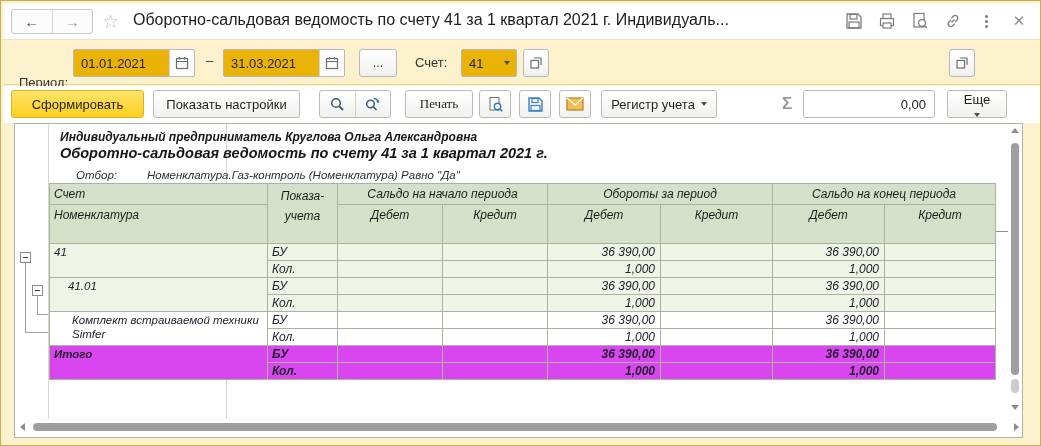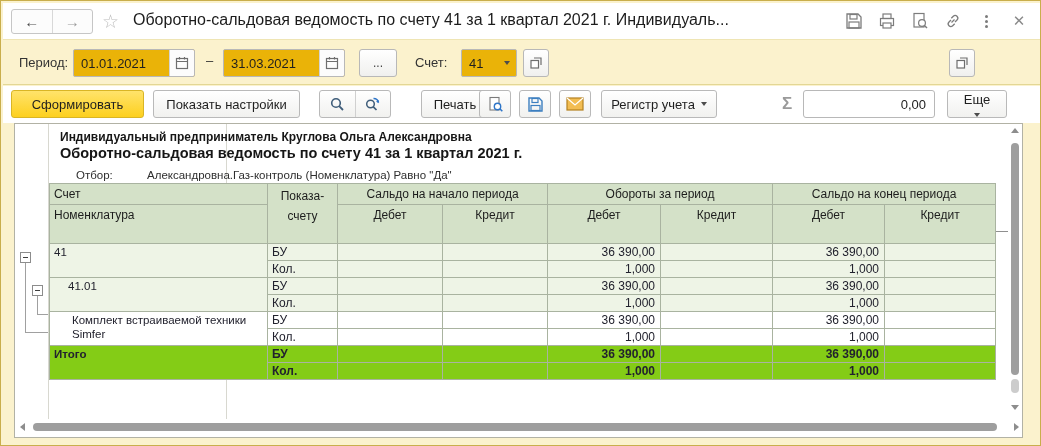--- a/index.html
+++ b/index.html
@@ -33,42 +33,42 @@
   .toolbar { position:absolute; left:2px; top:85px; width:1037px; height:37px; background:#ffffff; }
   .btn { position:absolute; top:4px; height:28px; border:1px solid #b9b9b9; border-radius:3px; background:linear-gradient(#ffffff,#f1f1ef); font-size:13px; color:#1f1f1f; display:flex; align-items:center; justify-content:center; gap:6px; }
   .btn.primary { background:linear-gradient(#ffe36b,#fdd01f); border-color:#d9b525; }
   .icon-pair { position:absolute; top:4px; left:316px; width:72px; height:28px; border:1px solid #b9b9b9; border-radius:3px; background:linear-gradient(#ffffff,#f1f1ef); display:flex; }
   .icon-pair .half { flex:1; display:flex; align-items:center; justify-content:center; }
   .icon-pair .half + .half { border-left:1px solid #d0d0d0; }
   .sigma { position:absolute; left:779px; top:8px; font-size:17px; font-weight:bold; color:#9a9a9a; }
   .sum-input { position:absolute; left:800px; top:4px; width:132px; height:28px; background:#fff; border:1px solid #b8b8b8; border-radius:3px; font-size:13px; color:#222; display:flex; align-items:center; justify-content:flex-end; padding-right:8px; }
 
   
-  .panel { position:absolute; left:13px; top:122px; width:1009px; height:315px; background:#ffffff; border:1px solid #b2b2a5; }
+  .panel { position:absolute; left:13px; top:122px; width:1009px; height:315px; background:#ffffff; border:1px solid #b2b2a5;font-style:italic; }
   .guide-v { position:absolute; width:1px; top:0; height:295px; background:#d8d8d0; z-index:1; }
   .rep-org { position:absolute; left:45px; top:6px; font-size:12px; font-weight:bold; color:#161616; z-index:2; }
   .rep-title { position:absolute; left:45px; top:21px; font-size:14.5px; font-weight:bold; color:#161616; z-index:2; }
   .rep-otbor { position:absolute; top:45px; font-size:11.5px; color:#2e2e2e; z-index:2; }
 
   .grid { position:absolute; left:34px; top:59px; z-index:2; }
   table { border-collapse:collapse; table-layout:fixed; width:946px; background:#fff; }
   th, td { border:1px solid #a9b3a0; }
   thead th { background:#d4e1c8; font-size:12px; font-weight:normal; color:#1d1d1d; padding:1px 4px; }
   tr.h1 th { height:21px; }
   tr.h2 th { height:39px; vertical-align:top; padding-top:3px; }
   th.left { text-align:left; padding-left:4px; }
   th.ind-hdr { white-space:pre-line; vertical-align:top; line-height:20px; padding-top:2px; }
   tbody td { height:17px; font-size:12px; padding:0 4px; color:#22222e; }
   td.num { text-align:right; padding-right:5px; white-space:nowrap; }
   td.ind-cell { padding-left:4px; }
   td.lbl { vertical-align:top; padding-top:1px; line-height:14px; font-size:11.5px; white-space:pre-line; }
   .ind0 { padding-left:4px; } .ind1 { padding-left:18px; } .ind2 { padding-left:22px; }
   tr.row-green td { background:#eef4e6; }
   tr.row-white td { background:#ffffff; }
-  tr.row-total td { background:#84cc16; font-weight:bold; }
+  tr.row-total td { background:#d946ef; font-weight:bold; }
 
   .tree-box { position:absolute; width:11px; height:11px; border:1px solid #8c8c8c; background:#fff; z-index:3; }
   .tree-box::after { content:""; position:absolute; left:2px; top:4px; width:5px; height:1px; background:#3f3f3f; }
   .tree-line { position:absolute; background:#a0a0a0; z-index:2; }
   .hdr-ext { position:absolute; left:980px; top:107px; width:13px; height:1px; background:#8f8f8f; z-index:2; }
 
   
   .vsb { position:absolute; left:993px; top:1px; width:14px; height:292px; }
   .hsb { position:absolute; left:2px; top:296px; width:1005px; height:14px; }
   .sb-thumb { position:absolute; background:#9e9e9e; border-radius:5px; }
@@ -131,21 +131,21 @@
             <i></i>
           </span>
       </div>
       <div class="t-icon x-icon">
           <span>✕</span>
         </div>
     </div>
   </div>
 
   <div class="filterbar">
-    <div class="fl-label" style="left:16px;">Период:</div>
+    <div class="fl-label" style="left:16px;margin-top:20px;">Период:</div>
     <div class="input" style="left:70px; width:122px;">
       <span class="txt">01.01.2021</span>
       <span class="inner-btn">
         <svg width="14" height="14" viewBox="0 0 14 14">
             <rect x="1.5" y="2.5" width="11" height="10" fill="none" stroke="#6e6e6e" stroke-width="1.2"></rect>
             <line x1="1.5" y1="5.5" x2="12.5" y2="5.5" stroke="#6e6e6e" stroke-width="1.2"></line>
             <line x1="4.5" y1="1" x2="4.5" y2="3.5" stroke="#6e6e6e" stroke-width="1.2"></line>
             <line x1="9.5" y1="1" x2="9.5" y2="3.5" stroke="#6e6e6e" stroke-width="1.2"></line>
           </svg>
       </span>
@@ -202,21 +202,21 @@
       </div>
       <div class="half">
         <svg width="17" height="17" viewBox="0 0 17 17">
             <circle cx="6.5" cy="8" r="3.8" fill="none" stroke="#3f5d7a" stroke-width="1.5"></circle>
             <line x1="9.3" y1="10.8" x2="12.5" y2="14" stroke="#3f5d7a" stroke-width="1.7"></line>
             <path d="M9.5 2.5 a5 5 0 0 1 5 4" fill="none" stroke="#2e75c8" stroke-width="1.5"></path>
             <path d="M14.8 4.2 L14.6 7.2 L12 5.6 Z" fill="#2e75c8"></path>
           </svg>
       </div>
     </div>
-    <div class="btn" style="left:418px; width:68px;">
+    <div class="btn" style="left:402px; width:68px;font-family:Liberation Serif, serif;">
         <span>Печать</span>
       </div>
     <div class="btn" style="left:476px; width:32px;">
       <svg width="17" height="17" viewBox="0 0 17 17">
           <rect x="3" y="1.5" width="9" height="12.5" fill="#fff" stroke="#7a7a7a" stroke-width="1.1"></rect>
           <circle cx="10.5" cy="10.5" r="3.2" fill="#fff" stroke="#2e75c8" stroke-width="1.4"></circle>
           <line x1="12.8" y1="12.8" x2="15.3" y2="15.3" stroke="#2e75c8" stroke-width="1.6"></line>
         </svg>
     </div>
     <div class="btn" style="left:516px; width:32px;">
@@ -246,21 +246,21 @@
     </div>
   </div>
 
   <div class="panel">
     <div class="guide-v" style="left:33px;"></div>
     <div class="guide-v" style="left:211px;"></div>
 
     <div class="rep-org">Индивидуальный предприниматель Круглова Ольга Александровна</div>
     <div class="rep-title">Оборотно-сальдовая ведомость по счету 41 за 1 квартал 2021 г.</div>
     <div class="rep-otbor" style="left:45px;margin-left:16px;">Отбор:</div>
-    <div class="rep-otbor" style="left:132px;">Александровна.Газ-контроль (Номенклатура) Равно "Да"</div>
+    <div class="rep-otbor" style="left:132px;">Номенклатура.Газ-контроль (Номенклатура) Равно "Да"</div>
 
     <div class="tree-box" style="left:5px; top:128px;"></div>
     <div class="tree-box" style="left:17px; top:161px;"></div>
     <div class="tree-line" style="left:10px; top:139px; width:1px; height:69px;"></div>
     <div class="tree-line" style="left:10px; top:208px; width:23px; height:1px;"></div>
     <div class="tree-line" style="left:22px; top:172px; width:1px; height:18px;"></div>
     <div class="tree-line" style="left:22px; top:190px; width:11px; height:1px;"></div>
 
     <div class="hdr-ext"></div>
 
@@ -273,21 +273,21 @@
             <col style="width:105px">
           <col style="width:113px">
             <col style="width:112px">
             <col style="width:112px">
             <col style="width:111px">
         </colgroup>
         <thead>
           <tr class="h1">
             <th class="left">Счет</th>
             <th rowspan="2" class="ind-hdr">Показа-
-счету</th>
+учета</th>
             <th colspan="2">Сальдо на начало периода</th>
             <th colspan="2">Обороты за период</th>
             <th colspan="2">Сальдо на конец периода</th>
           </tr>
           <tr class="h2">
             <th class="left">Номенклатура</th>
             <th>Дебет</th>
             <th>Кредит</th>
             <th>Дебет</th>
             <th>Кредит</th>

